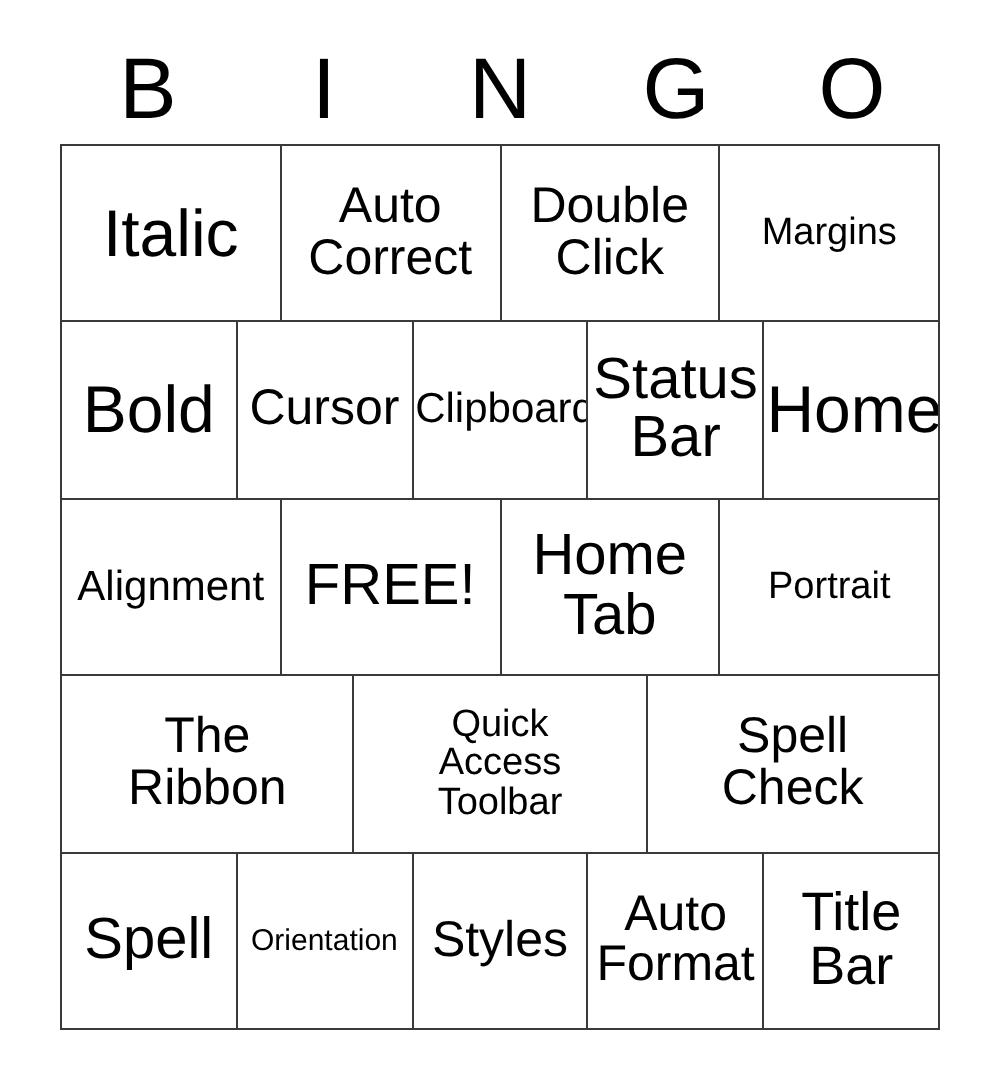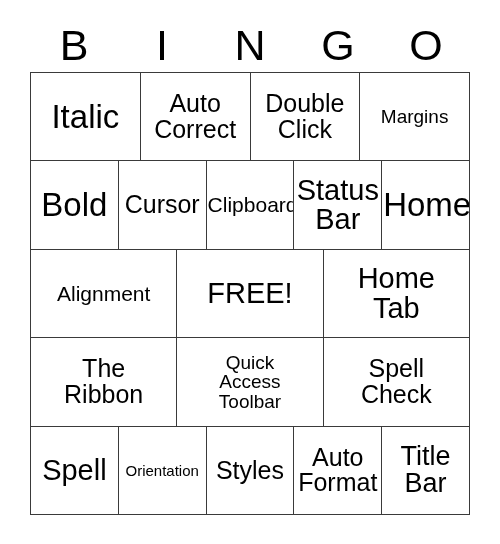--- a/index.html
+++ b/index.html
@@ -158,20 +158,23 @@
       <div class="bingo-cell fs-xs">
         <span class="cell-text">Alignment</span>
       </div>
       <div class="bingo-cell fs-lg">
         <span class="cell-text">FREE!</span>
       </div>
       <div class="bingo-cell fs-lg">
         <span class="cell-text">Home
 Tab</span>
       </div>
+      <div class="bingo-cell fs-sm">
+        <span class="cell-text">Portrait</span>
+      </div>
     </div>
 
     <div class="bingo-row">
       <div class="bingo-cell fs-md">
         <span class="cell-text">The
 Ribbon</span>
       </div>
       <div class="bingo-cell fs-sm">
         <span class="cell-text">Quick
 Access

